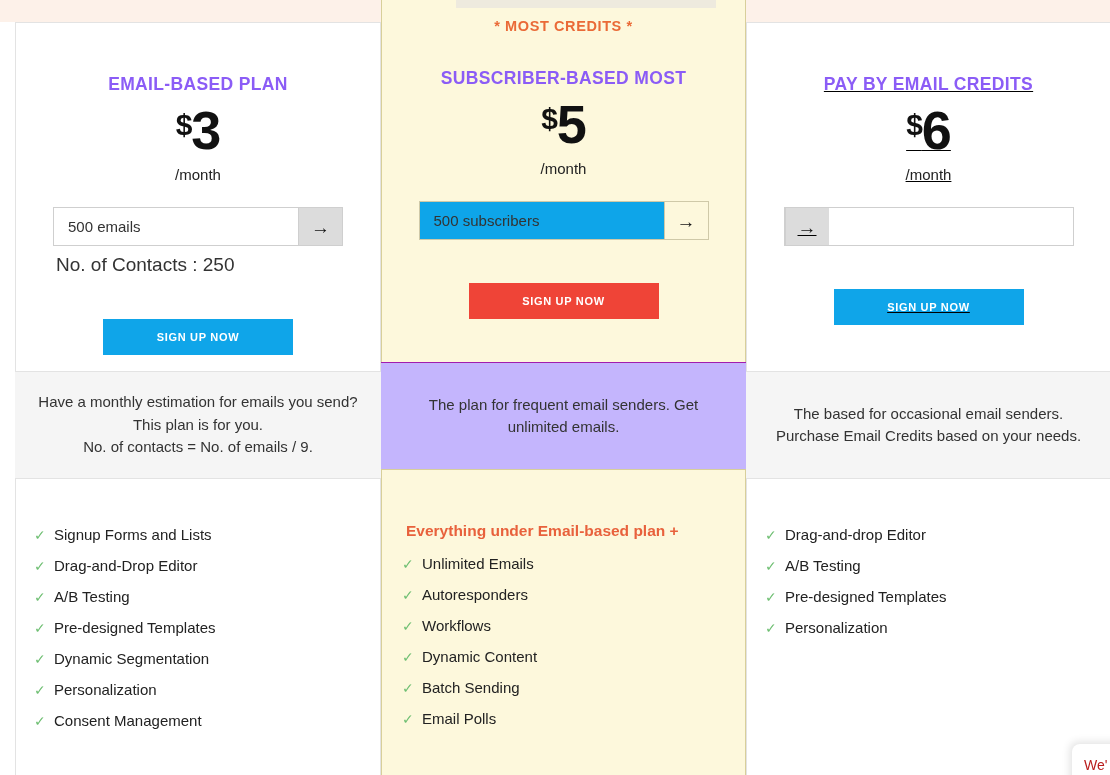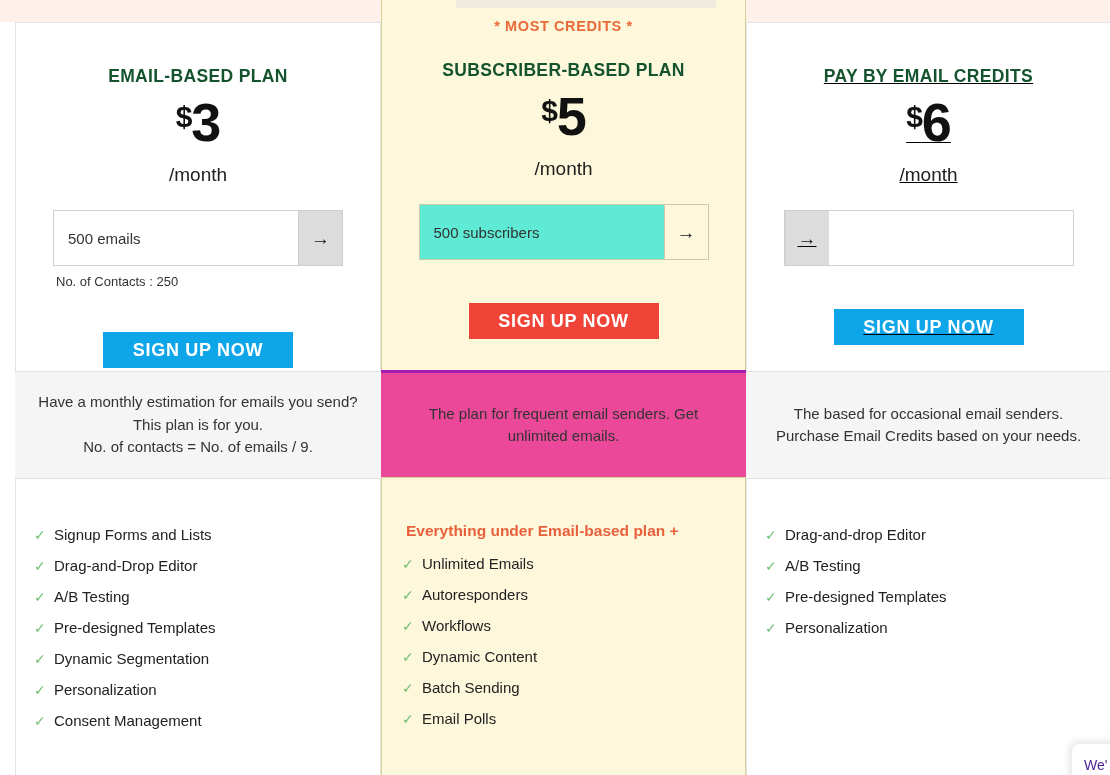--- a/index.html
+++ b/index.html
@@ -88,25 +88,25 @@
     margin: 0;
     padding: 18px 0 0 0;
     font-size: 14.5px;
     font-weight: bold;
     letter-spacing: 0.6px;
     color: #ea6a37;
     text-align: center;
   }
 
   .plan-title {
-    margin: 0;
+    margin: 8px;
     font-size: 17.5px;
     font-weight: bold;
     letter-spacing: 0.35px;
-    color: #14532d;
+    color: #8b5cf6;
     text-align: center;
   }
   .plan--left  .plan-title { padding-top: 43px; }
   .plan--right .plan-title { padding-top: 43px; }
   .plan--featured .plan-title { padding-top: 26px; }
 
   .price-row {
     display: block;
     text-align: center;
     margin-top: 8px;
@@ -121,39 +121,39 @@
   }
   .price-amount {
     font-size: 54px;
     font-weight: bold;
     letter-spacing: -1px;
   }
 
   .price-period {
     display: block;
     text-align: center;
-    margin-top: 15px;
-    font-size: 19px;
+    margin-top: 9px;
+    font-size: 15px;
     color: #222;
   }
 
   
   .qty-wrap {
     display: flex;
     margin: 24px auto 0 auto;
     width: 290px;
-    height: 56px;
+    height: 39px;
     box-sizing: border-box;
     border: 1px solid #cfcfcf;
     background: #ffffff;
     align-items: stretch;
   }
   .plan--featured .qty-wrap {
     border: 1px solid #cfc9a8;
-    background: #5eead4;
+    background: #0ea5e9;
   }
 
   .qty-input {
     flex: 1 1 auto;
     border: none;
     outline: none;
     background: transparent;
     padding: 0 0 0 14px;
     font-family: "Liberation Sans", sans-serif;
     font-size: 15px;
@@ -173,35 +173,35 @@
     padding: 0;
     font-family: "Liberation Sans", sans-serif;
   }
   .plan--featured .qty-arrow {
     background: #fdf8dc;
     border-left: 1px solid #cfc9a8;
   }
 
   .contacts-note {
     margin: 8px 0 0 40px;
-    font-size: 13px;
+    font-size: 19px;
     color: #333;
     text-align: left;
   }
 
   
   .cta {
     display: block;
     margin: 0 auto;
     width: 190px;
     height: 36px;
     border: none;
     color: #ffffff;
     font-family: "Liberation Sans", sans-serif;
-    font-size: 18px;
+    font-size: 11px;
     font-weight: bold;
     letter-spacing: 0.7px;
     cursor: pointer;
     text-align: center;
   }
   .cta--blue { background: #0fa5e9; }
   .cta--red  { background: #ef4437; }
 
   .plan--left .cta  { margin-top: 43px; }
   .plan--right .cta { margin-top: 43px; }
@@ -217,23 +217,23 @@
     box-sizing: border-box;
     border-top: 1px solid #e3e3e3;
     border-bottom: 1px solid #e3e3e3;
     background: #f5f5f5;
     display: flex;
     align-items: center;
     justify-content: center;
     padding: 0 16px;
   }
   .plan--featured .desc {
-    top: 370px;
-    background: #ec4899;
-    border-top: 3px solid #a21caf;
+    top: 362px;
+    background: #c4b5fd;
+    border-top: 1px solid #a21caf;
     border-bottom: 1px solid #d8cf9a;
   }
   .desc p {
     margin: 0;
     font-size: 15px;
     line-height: 22.5px;
     color: #333;
     text-align: center;
   }
 
@@ -287,21 +287,21 @@
     background: #ffffff;
     border-radius: 8px 0 0 0;
     box-shadow: -2px -2px 8px rgba(0,0,0,0.12);
     box-sizing: border-box;
     padding: 12px 0 0 12px;
     overflow: hidden;
     z-index: 20;
   }
   .chat-widget .chat-text {
     font-size: 14px;
-    color: #4c1d95;
+    color: #b91c1c;
     white-space: nowrap;
   }
 </style>
 </head>
 <body>
 
 <div id="page">
   <div class="page-body"></div>
 
   <div class="plans">
@@ -359,21 +359,21 @@
           <span class="label">Consent Management</span>
         </li>
       </ul>
     </div>
 
     <div class="plan plan--featured">
       <div class="featured-cap"></div>
 
       <div class="plan-head">
         <p class="popular-tag">* MOST CREDITS *</p>
-        <h3 class="plan-title">SUBSCRIBER-BASED PLAN</h3>
+        <h3 class="plan-title">SUBSCRIBER-BASED MOST</h3>
         <div class="price-row">
           <span class="price-currency">$</span><span class="price-amount">5</span>
         </div>
         <span class="price-period">/month</span>
       </div>
 
       <div class="qty-wrap">
         <input class="qty-input" type="text" value="500 subscribers" style="">
         <button class="qty-arrow">→</button>
       </div>

